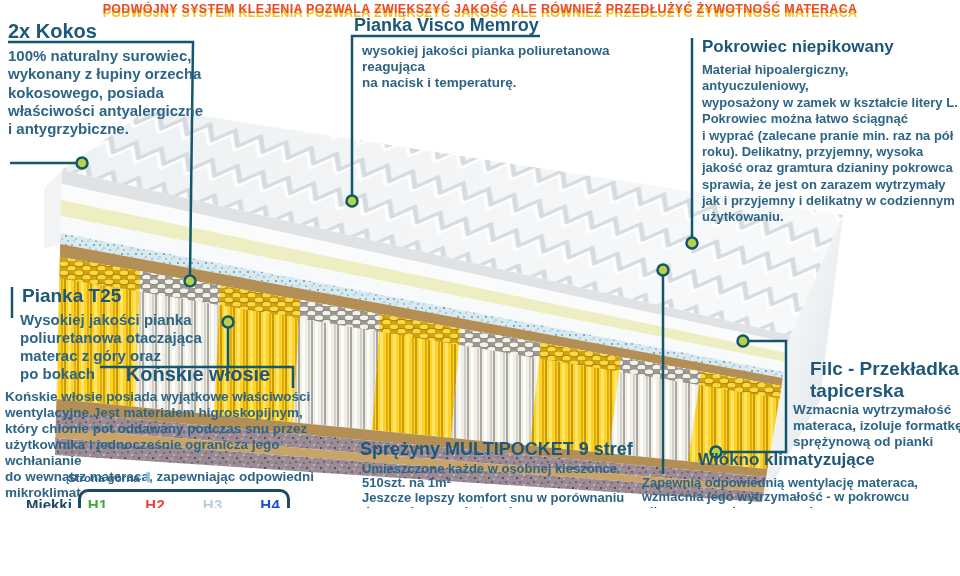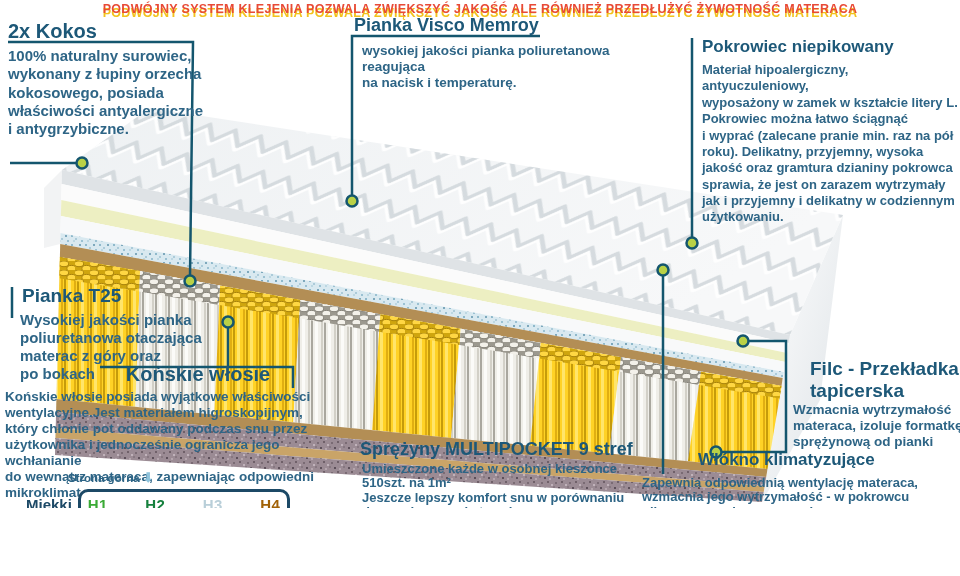--- a/index.html
+++ b/index.html
@@ -232,23 +232,23 @@
 
   <div id="strona-gorna" class="inline-lab">
     <span>Strona górna</span>
     <span class="arrow">⬇</span>
   </div>
 
   <div id="soft-label" class="inline-lab">Miękki</div>
 
   <div id="scale-box">
     <span class="hlevel" style="color: rgb(58, 170, 53);">H1</span>
-    <span class="hlevel" style="color: #15803d;">H2</span>
+    <span class="hlevel" style="color: #ef4444;">H2</span>
     <span class="hlevel" style="color: rgb(185, 207, 217);">H3</span>
-    <span class="hlevel" style="color: #a16207;">H4</span>
+    <span class="hlevel" style="color: #1d4ed8;">H4</span>
   </div>
 
   <div id="hard-label" class="inline-lab">Twardy</div>
 
   <div id="strona-dolna" class="inline-lab">
     <span class="arrow">⬆</span>
     <span>Strona dolna</span>
   </div>
 
 </div>

